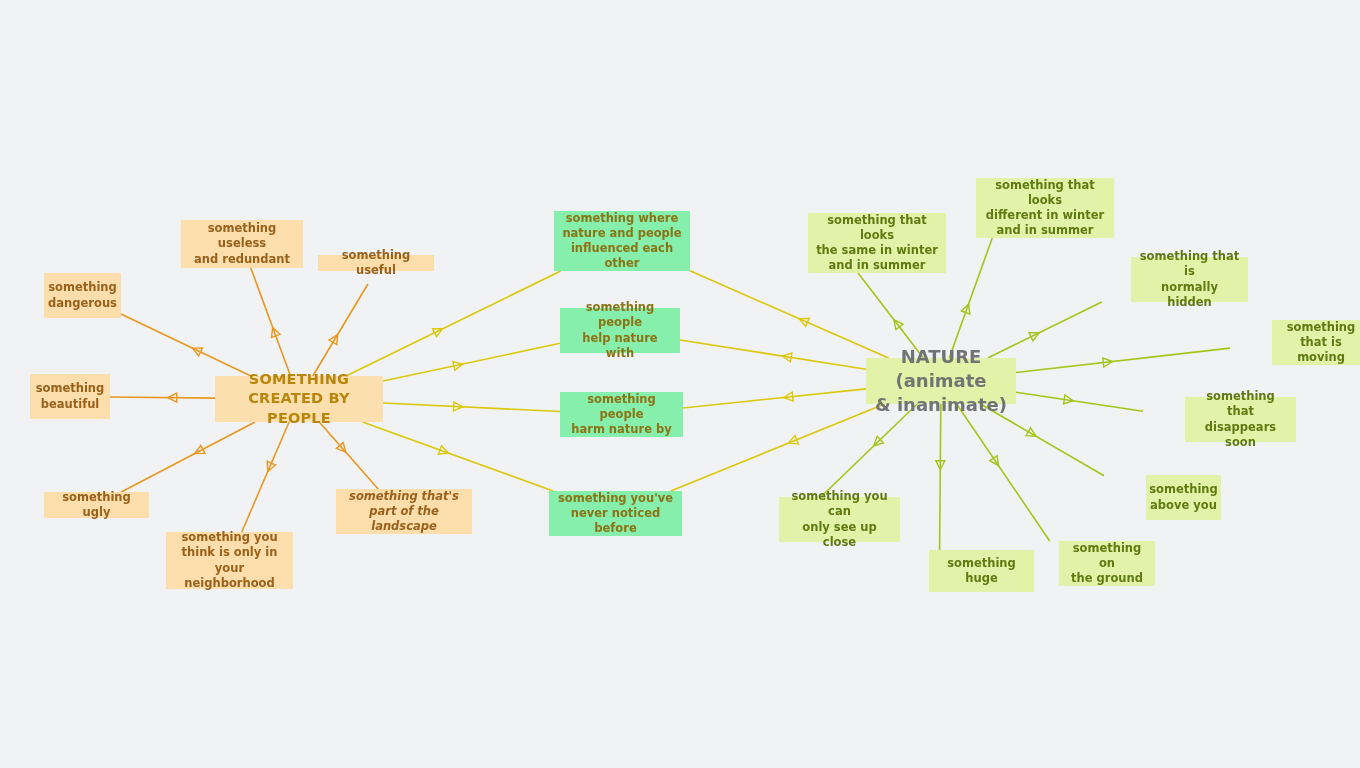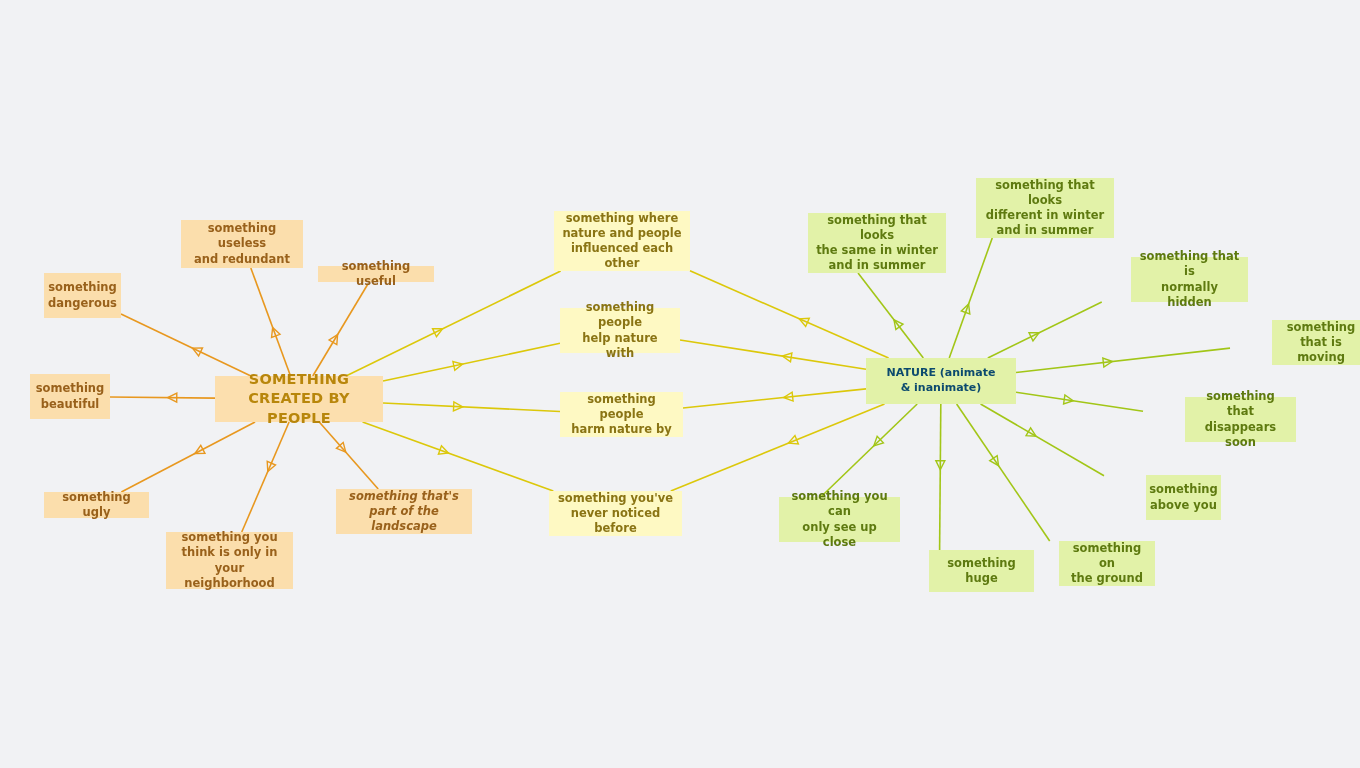--- a/index.html
+++ b/index.html
@@ -35,30 +35,30 @@
     padding: 5px 8px;
   }
   .node.hub-people {
     background: #FCDFAE;
     color: #B8860B;
     font-size: 14.5px;
     letter-spacing: 0.2px;
   }
   .node.hub-nature {
     background: #E2F2A8;
-    color: #0c4a6e;
-    font-size: 11px;
+    color: #737373;
+    font-size: 18px;
   }
   .node.people {
     background: #FBDEAC;
     color: #99611B;
     font-size: 11.5px;
   }
   .node.shared {
-    background: #fef9c3;
+    background: #86efac;
     color: #8A7414;
     font-size: 11.5px;
   }
   .node.nature {
     background: #E2F2A8;
     color: #5E7A10;
     font-size: 11.5px;
     margin-left: 42px;
   }
 </style>
@@ -164,21 +164,21 @@
         <polygon points="0,0 -9,-4.5 -9,4.5" fill="none" stroke="#A2C617" stroke-width="1.4" transform="translate(873.808844765343,445.85) rotate(136.01577618104525)"></polygon>
       </g>
     </svg>
   <div id="nodes">
       <div class="node hub-people" style="left: 215px; top: 376px; width: 168px; height: 46px;">SOMETHING
 CREATED BY PEOPLE</div>
       <div class="node hub-nature" style="left: 866px; top: 358px; width: 150px; height: 46px;">NATURE (animate
 &amp; inanimate)</div>
       <div class="node people" style="left: 181px; top: 220px; width: 122px; height: 48px;">something useless
 and redundant</div>
-      <div class="node people" style="left: 318px; top: 266px; width: 116px; height: 16px;">something useful</div>
+      <div class="node people" style="left: 318px; top: 255px; width: 116px; height: 16px;">something useful</div>
       <div class="node people" style="left: 44px; top: 273px; width: 77px; height: 45px;">something
 dangerous</div>
       <div class="node people" style="left: 30px; top: 374px; width: 80px; height: 45px;">something
 beautiful</div>
       <div class="node people" style="left: 44px; top: 492px; width: 105px; height: 26px;">something ugly</div>
       <div class="node people" style="left: 166px; top: 532px; width: 127px; height: 57px;">something you
 think is only in
 your neighborhood</div>
       <div class="node people" style="left: 336px; top: 489px; width: 136px; height: 45px; font-style: italic;">something that's
 part of the landscape</div>

